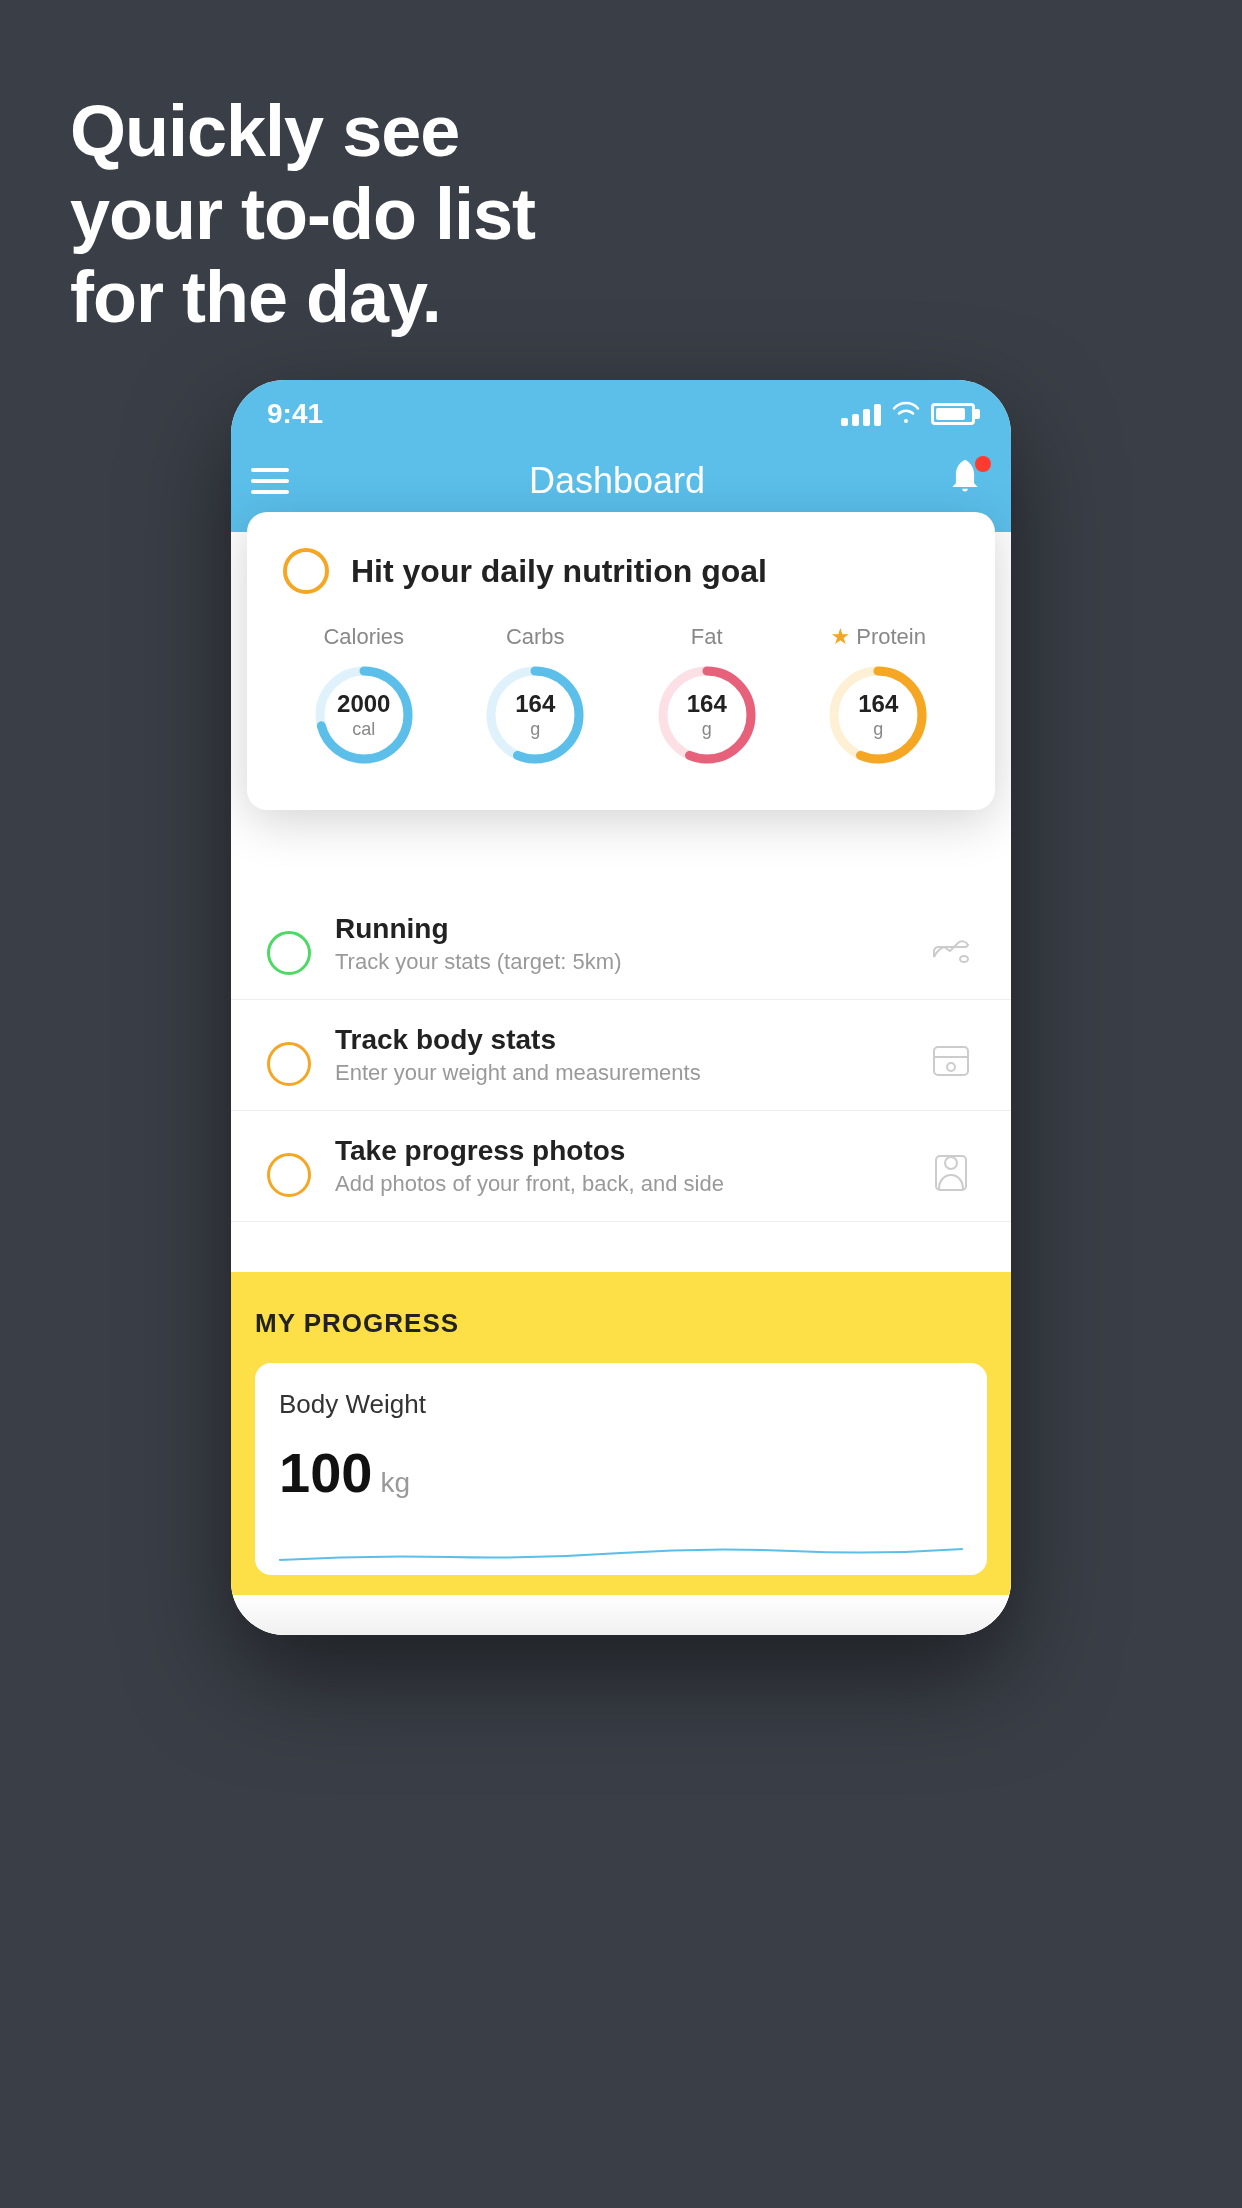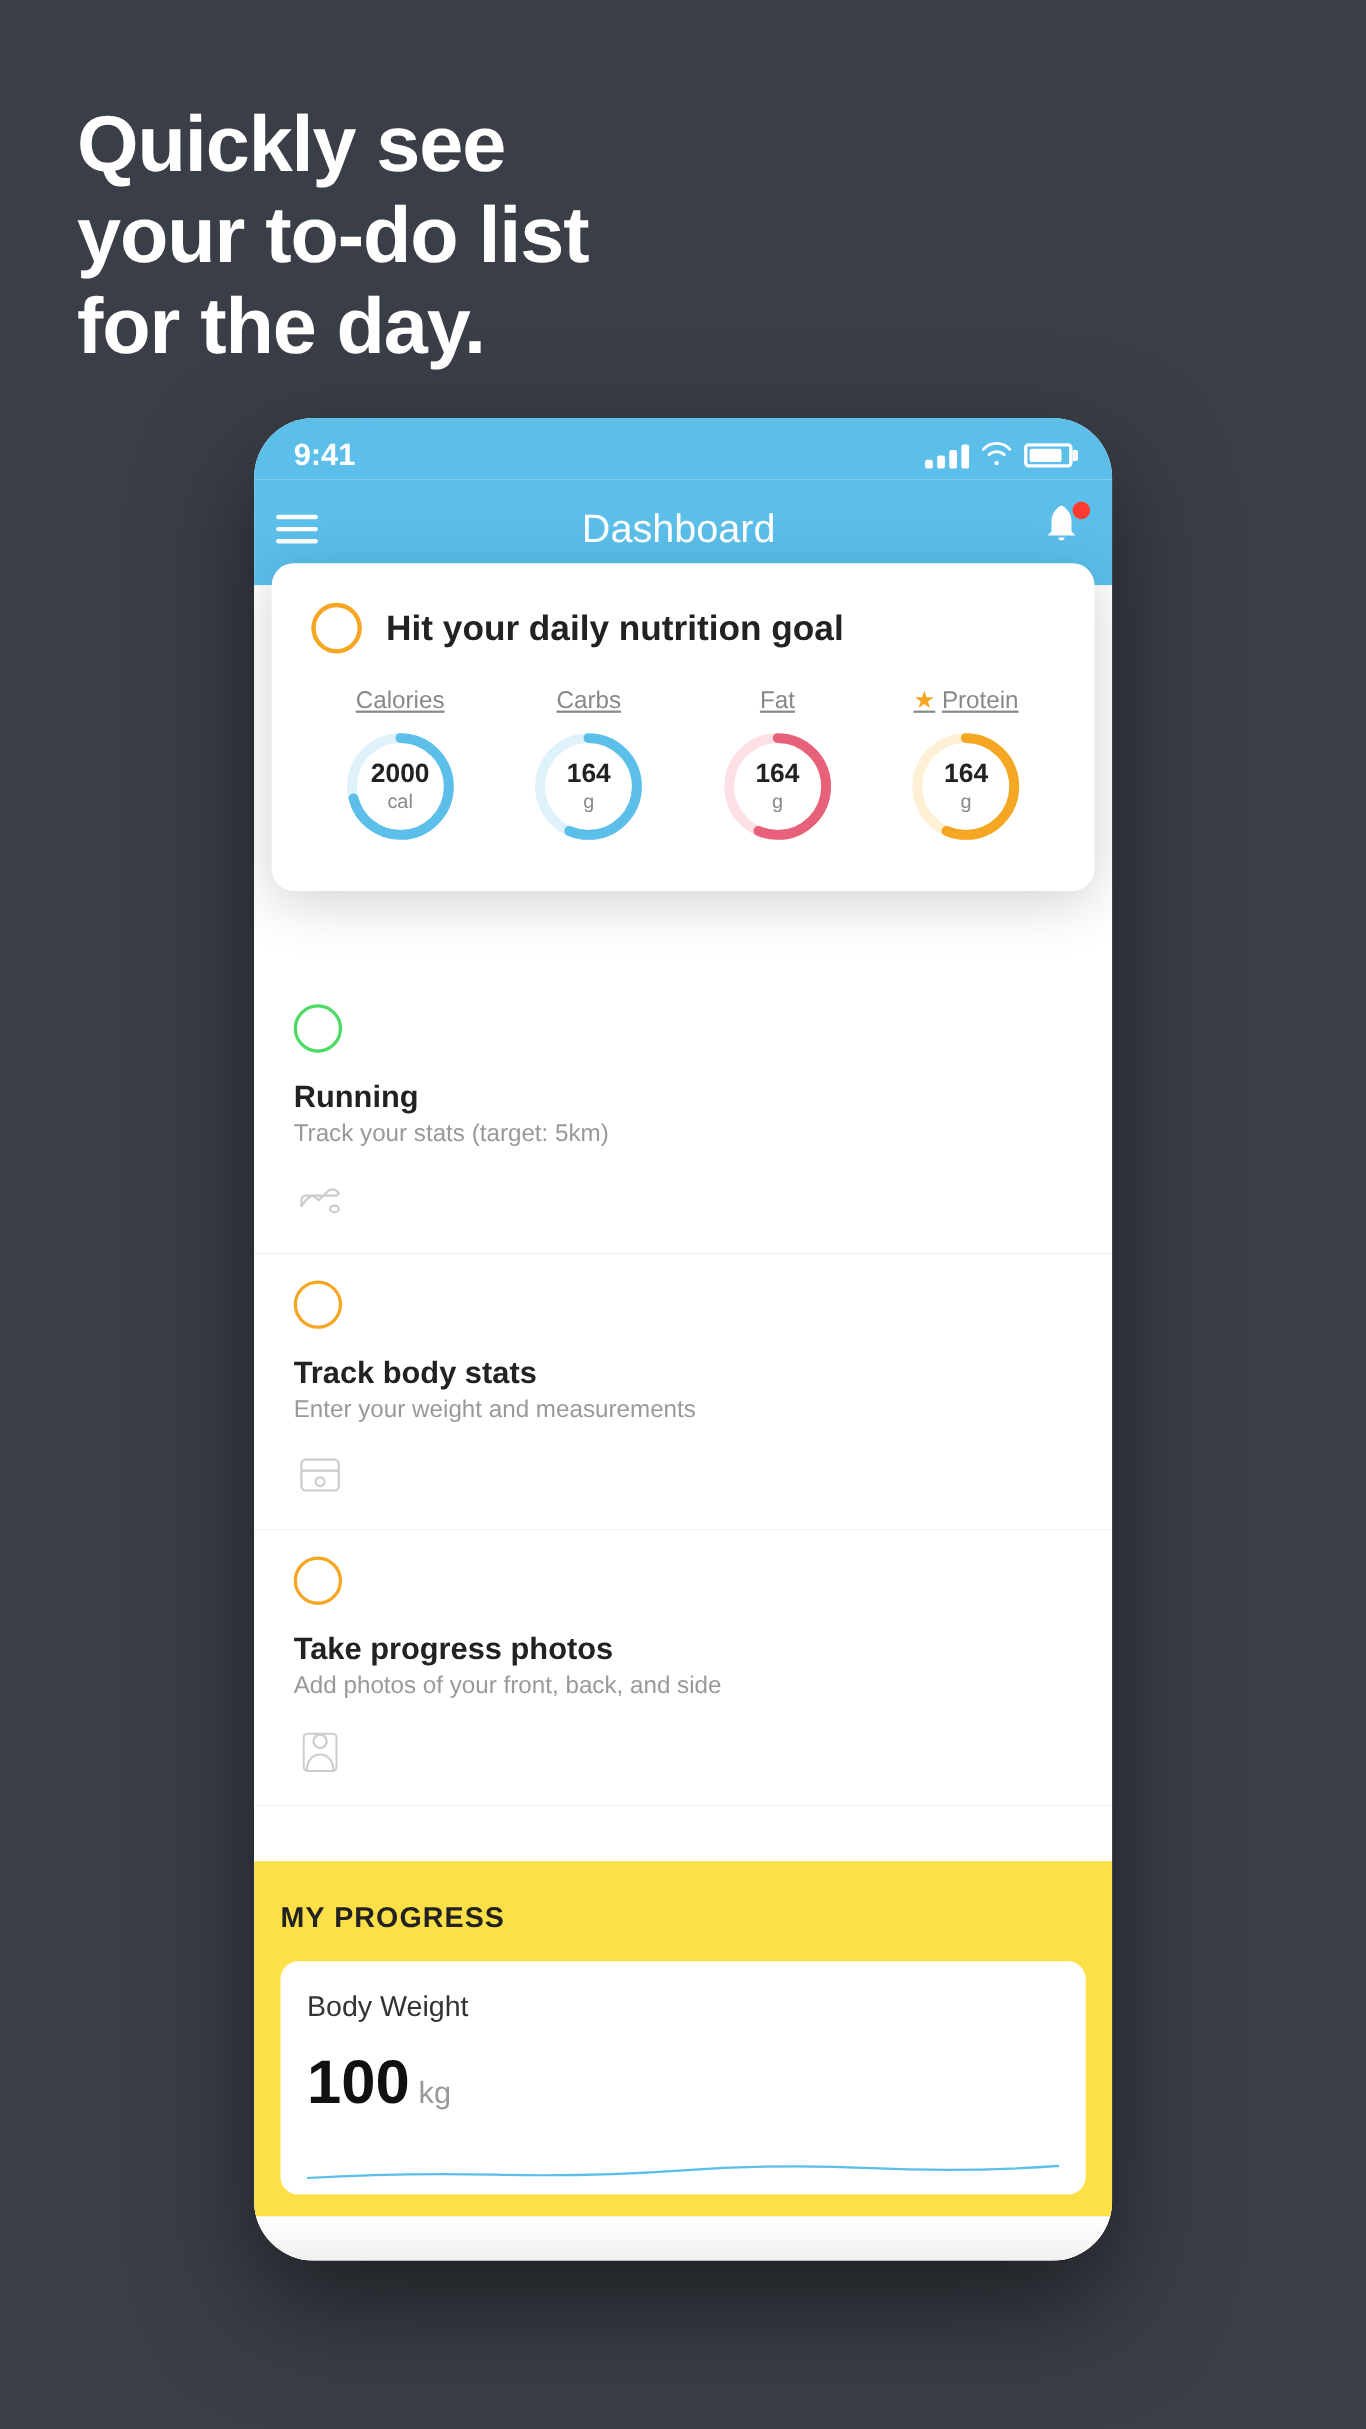--- a/index.html
+++ b/index.html
@@ -202,21 +202,20 @@
       flex-direction: column;
       align-items: center;
       gap: 10px;
     }
     .nutrition-label {
       font-size: 22px;
       color: #888;
       display: flex;
       align-items: flex-start;
       gap: 6px;
-      text-decoration: underline;
     }
     .star-icon {
       color: #f5a623;
       font-size: 22px;
     }
     .ring-container {
       position: relative;
       width: 110px;
       height: 110px;
     }
@@ -253,25 +252,24 @@
       color: #888;
       display: block;
     }
 
     
     .todo-items {
       margin-top: 280px;
     }
     .todo-item {
       display: flex;
-      align-items: flex-start;
+      align-items: flex-end;
       padding: 24px 36px;
       border-bottom: 1px solid #eee;
       gap: 24px;
-      flex-direction: column;
     }
     .todo-circle {
       width: 44px;
       height: 44px;
       border-radius: 50%;
       border: 3.5px solid;
       flex-shrink: 0;
     }
     .todo-content {
       flex: 1;

